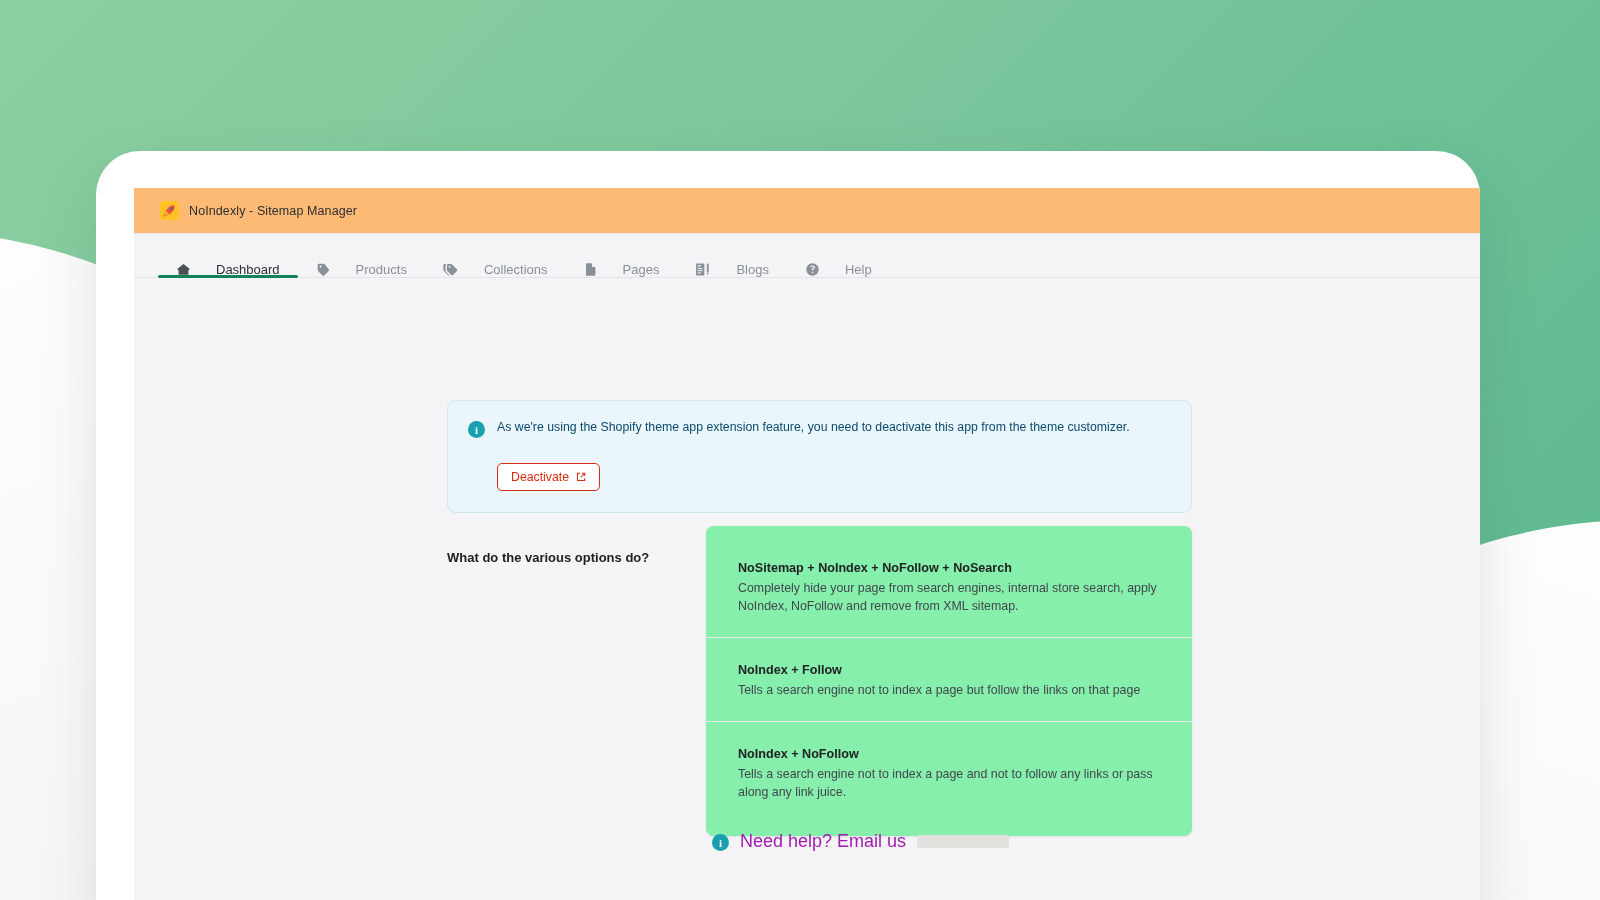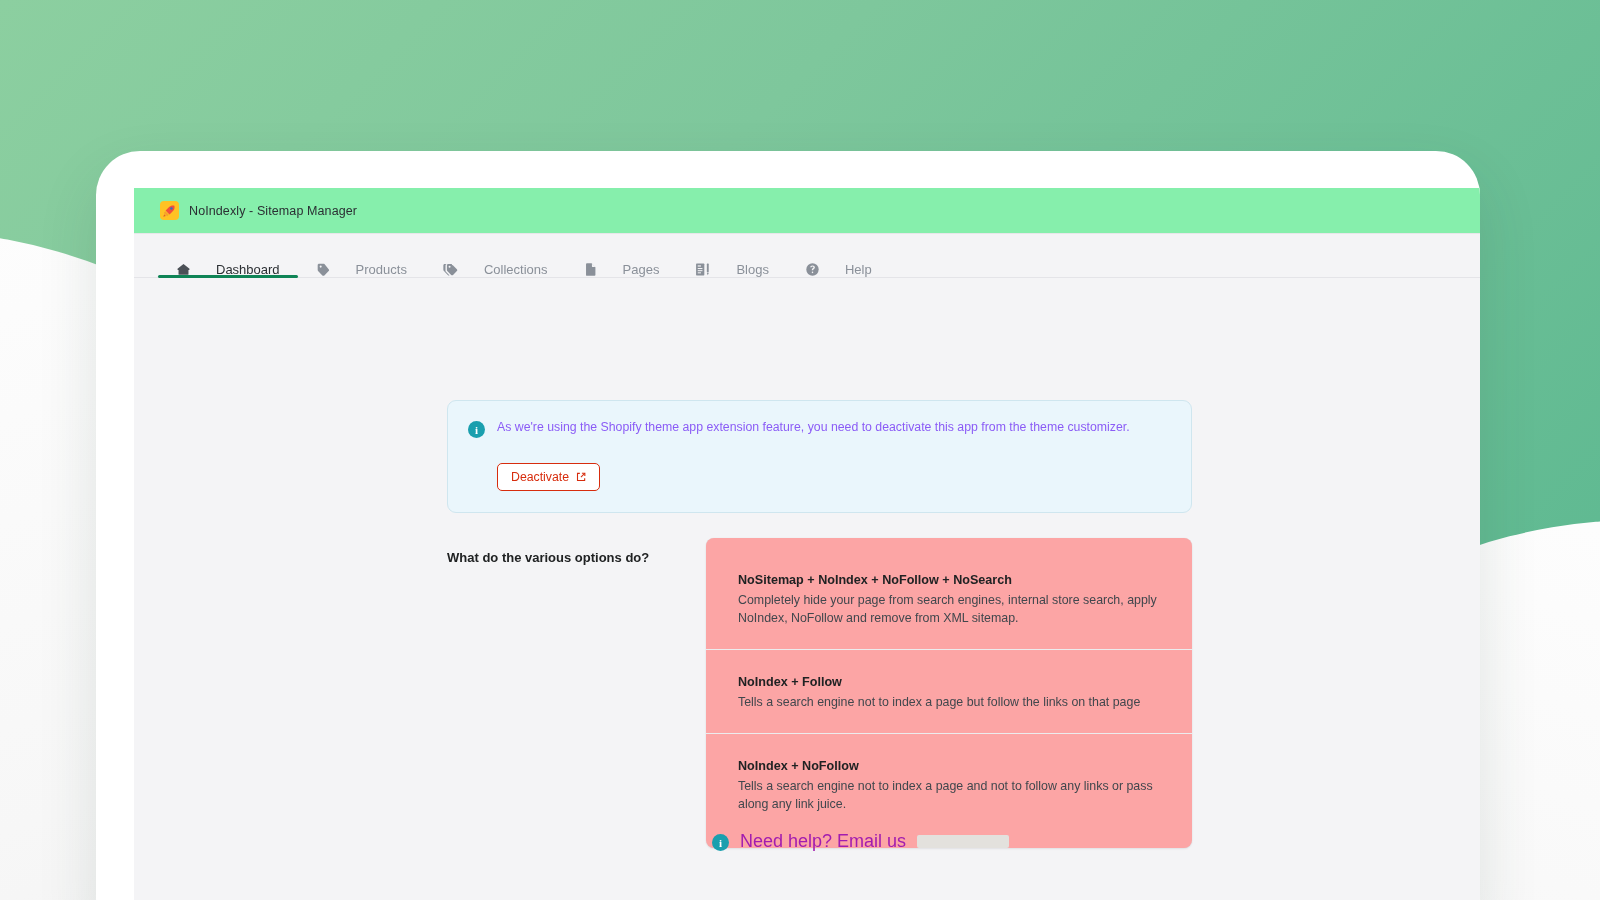--- a/index.html
+++ b/index.html
@@ -64,21 +64,21 @@
     overflow: hidden;
   }
 
   
   #titlebar {
     height: 46px;
     display: flex;
     align-items: center;
     padding-left: 26px;
     border-bottom: 1px solid #e7e7ea;
-    background: #86efac;
+    background: #fdba74;
   }
   #app-icon {
     width: 19px;
     height: 19px;
     border-radius: 4px;
     background: #ffc224;
     position: relative;
     flex: none;
     overflow: hidden;
   }
@@ -155,21 +155,21 @@
     font-family: "Liberation Serif", serif;
   }
   #banner-title {
     font-size: 13px;
     font-weight: bold;
     color: #202223;
     margin-bottom: 6px;
   }
   #banner-text {
     font-size: 12.3px;
-    color: #8b5cf6;
+    color: #0c4a6e;
     line-height: 1.45;
   }
   #deactivate-btn {
     margin-top: 26px;
     display: inline-flex;
     align-items: center;
     gap: 7px;
     background: #fff;
     border: 1.6px solid #d72c0d;
     color: #d72c0d;
@@ -190,23 +190,23 @@
     width: 250px;
     font-size: 13px;
     font-weight: bold;
     color: #202223;
   }
 
   
   #options-card {
     position: absolute;
     left: 572px;
-    top: 260px;
+    top: 248px;
     width: 486px;
-    background: #fca5a5;
+    background: #86efac;
     border-radius: 8px;
     box-shadow: 0 1px 2px rgba(22,29,37,.08), 0 0 1px rgba(22,29,37,.10);
     padding: 10px 0 12px 0;
   }
   .option-row { padding: 25px 32px 22px 32px; }
   .option-row + .option-row { border-top: 1px solid #ececee; }
   .option-title {
     font-size: 12.6px;
     font-weight: bold;
     color: #202223;

